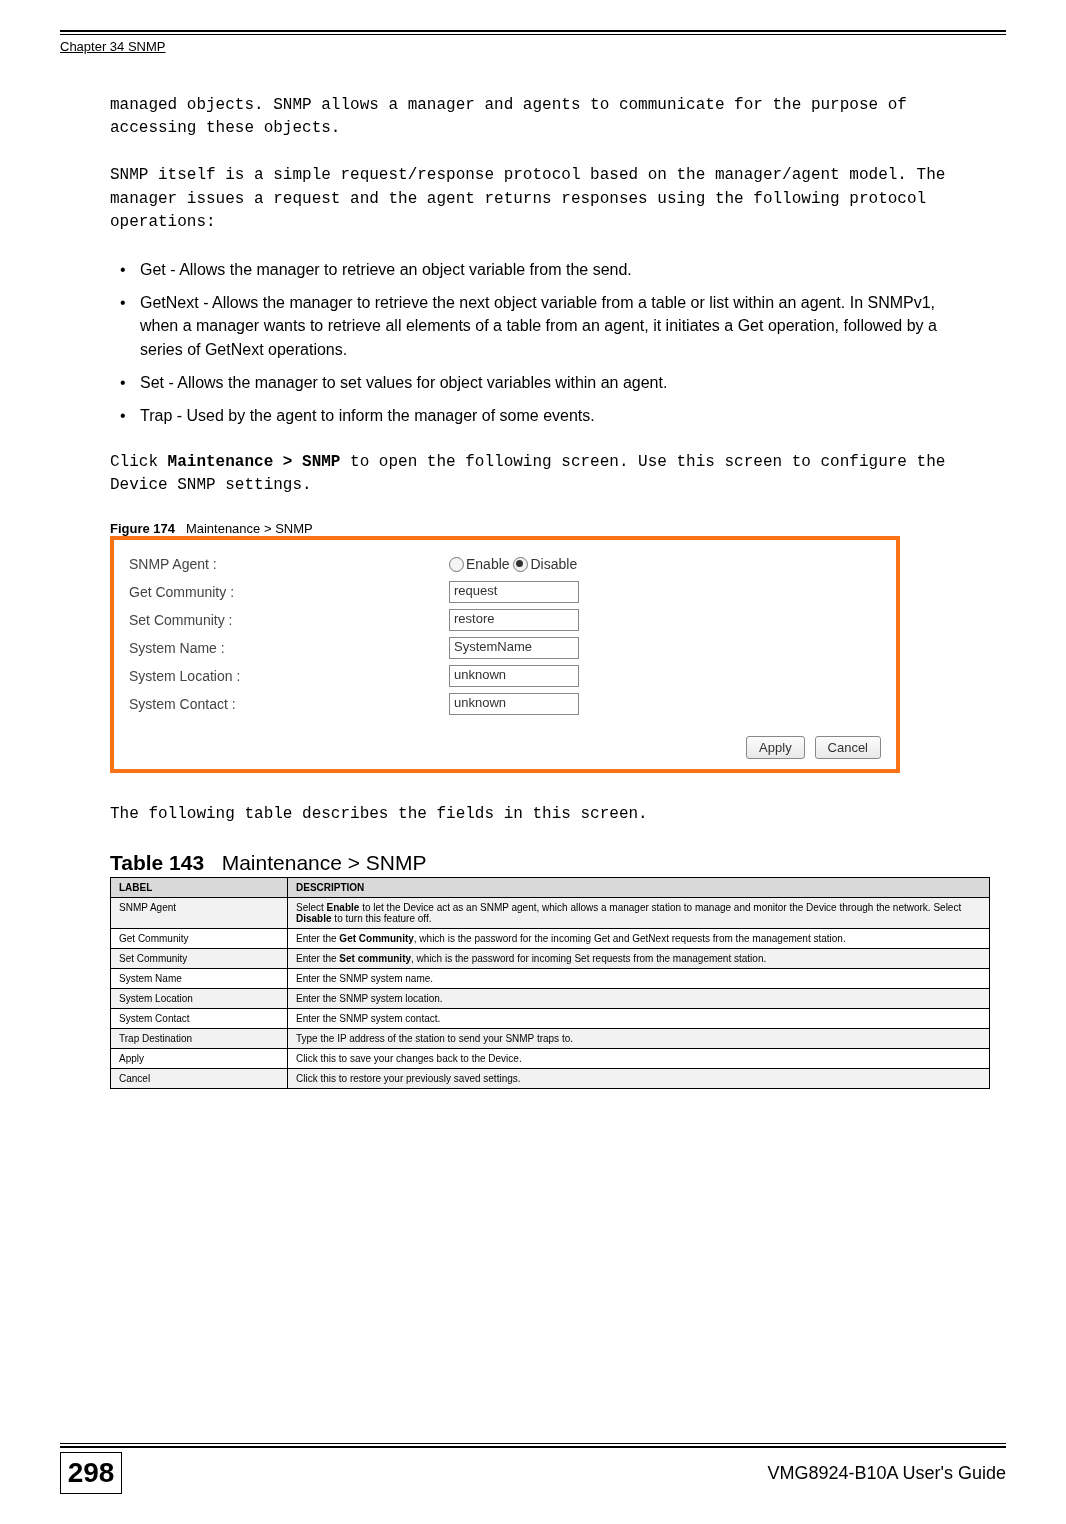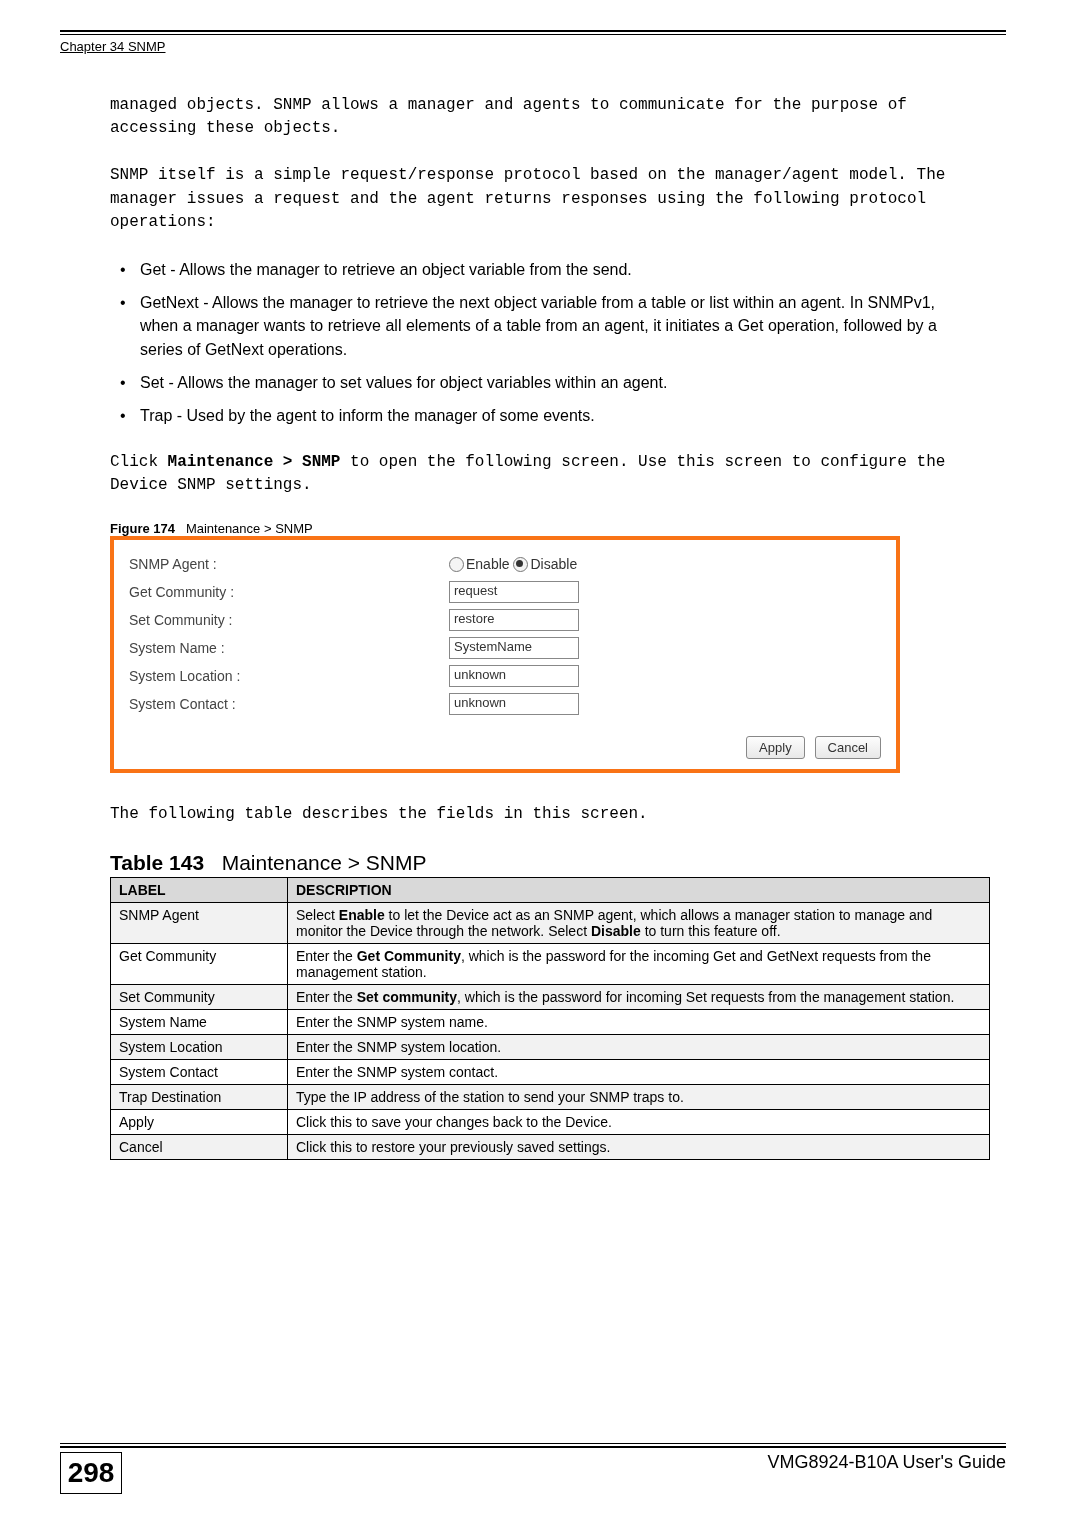--- a/index.html
+++ b/index.html
@@ -126,21 +126,21 @@
     font-size: 21px;
     margin: 0 50px 0 50px;
   }
   .table-caption .tbl-num {
     font-weight: bold;
   }
   table.desc-table {
     border-collapse: collapse;
     margin: 2px 50px 0 50px;
     width: 880px;
-    font-size: 14px;
+    font-size: 10px;
   }
   table.desc-table th, table.desc-table td {
     border: 1px solid #000;
     padding: 4px 8px;
     text-align: left;
     vertical-align: top;
   }
   table.desc-table th {
     background: #d9d9d9;
     font-weight: bold;
@@ -156,20 +156,21 @@
   }
   .footer-line-thin {
     border-top: 1px solid #000;
     margin-bottom: 2px;
   }
   .footer-line {
     border-top: 2px solid #000;
   }
   .footer-row {
     display: flex;
+    align-items: center;
     margin-top: 4px;
   }
   .page-num-box {
     font-size: 28px;
     font-weight: bold;
     border: 1px solid #000;
     width: 60px;
     height: 40px;
     display: flex;
     align-items: center;

